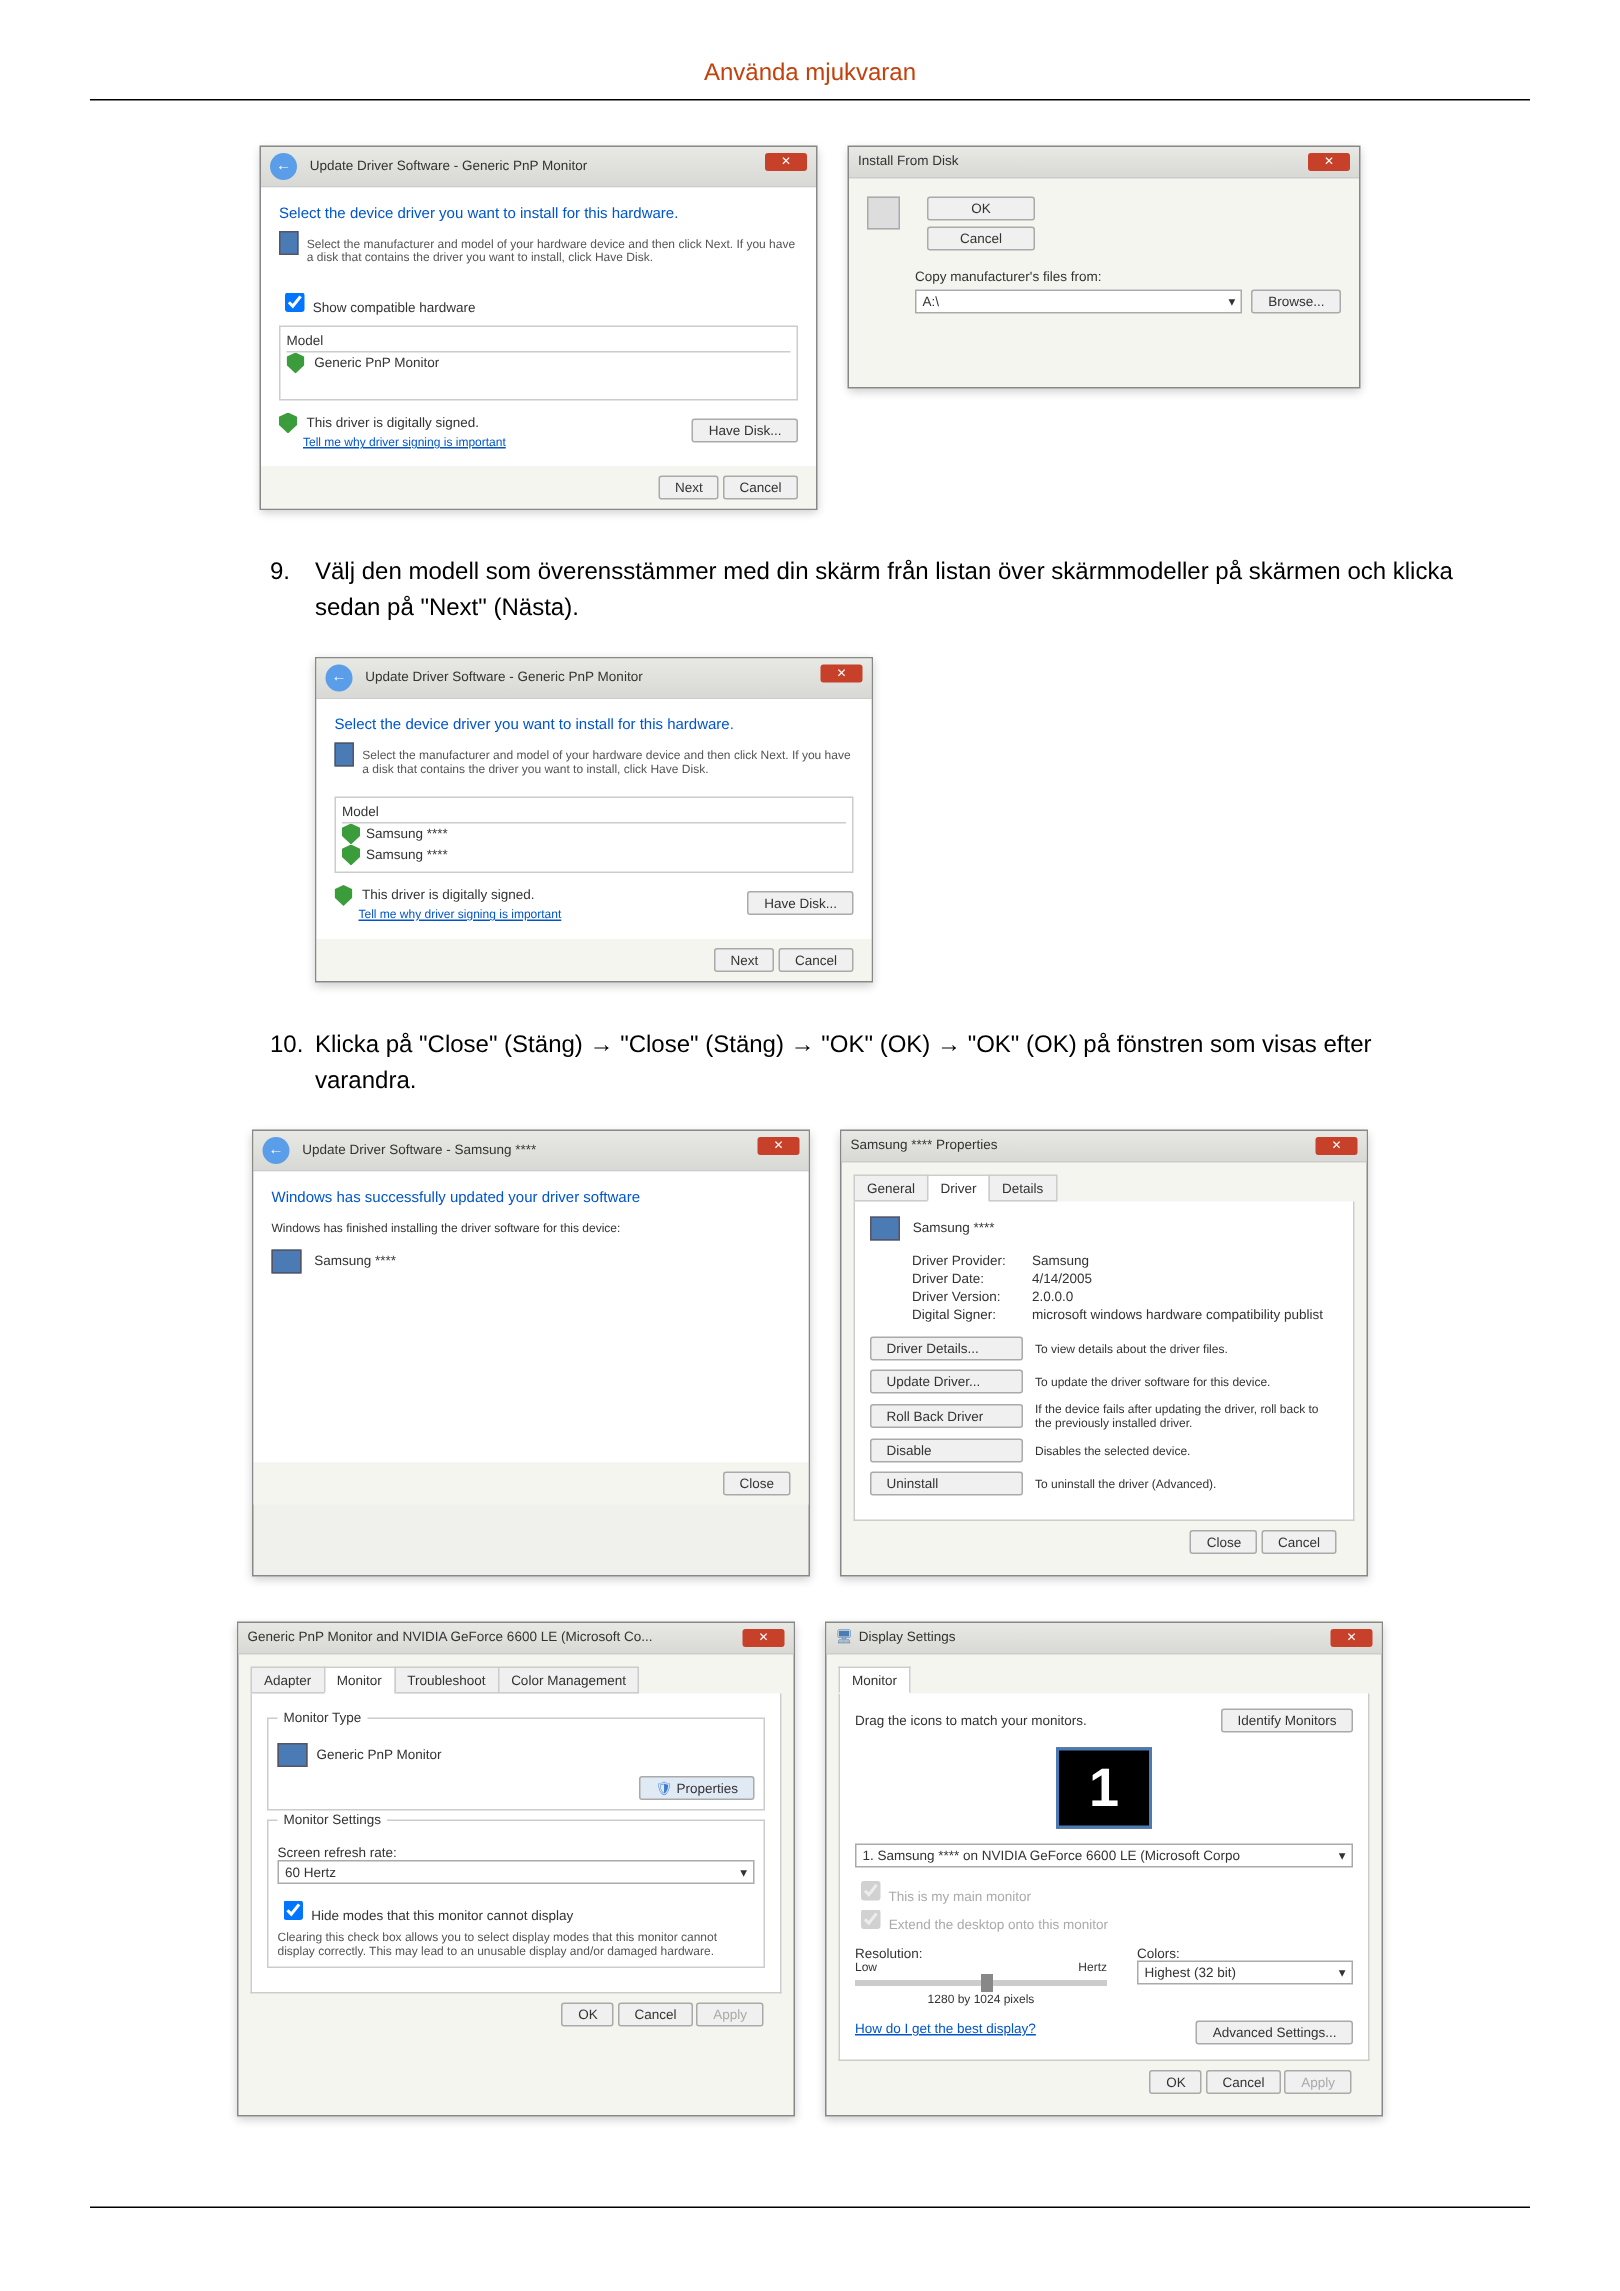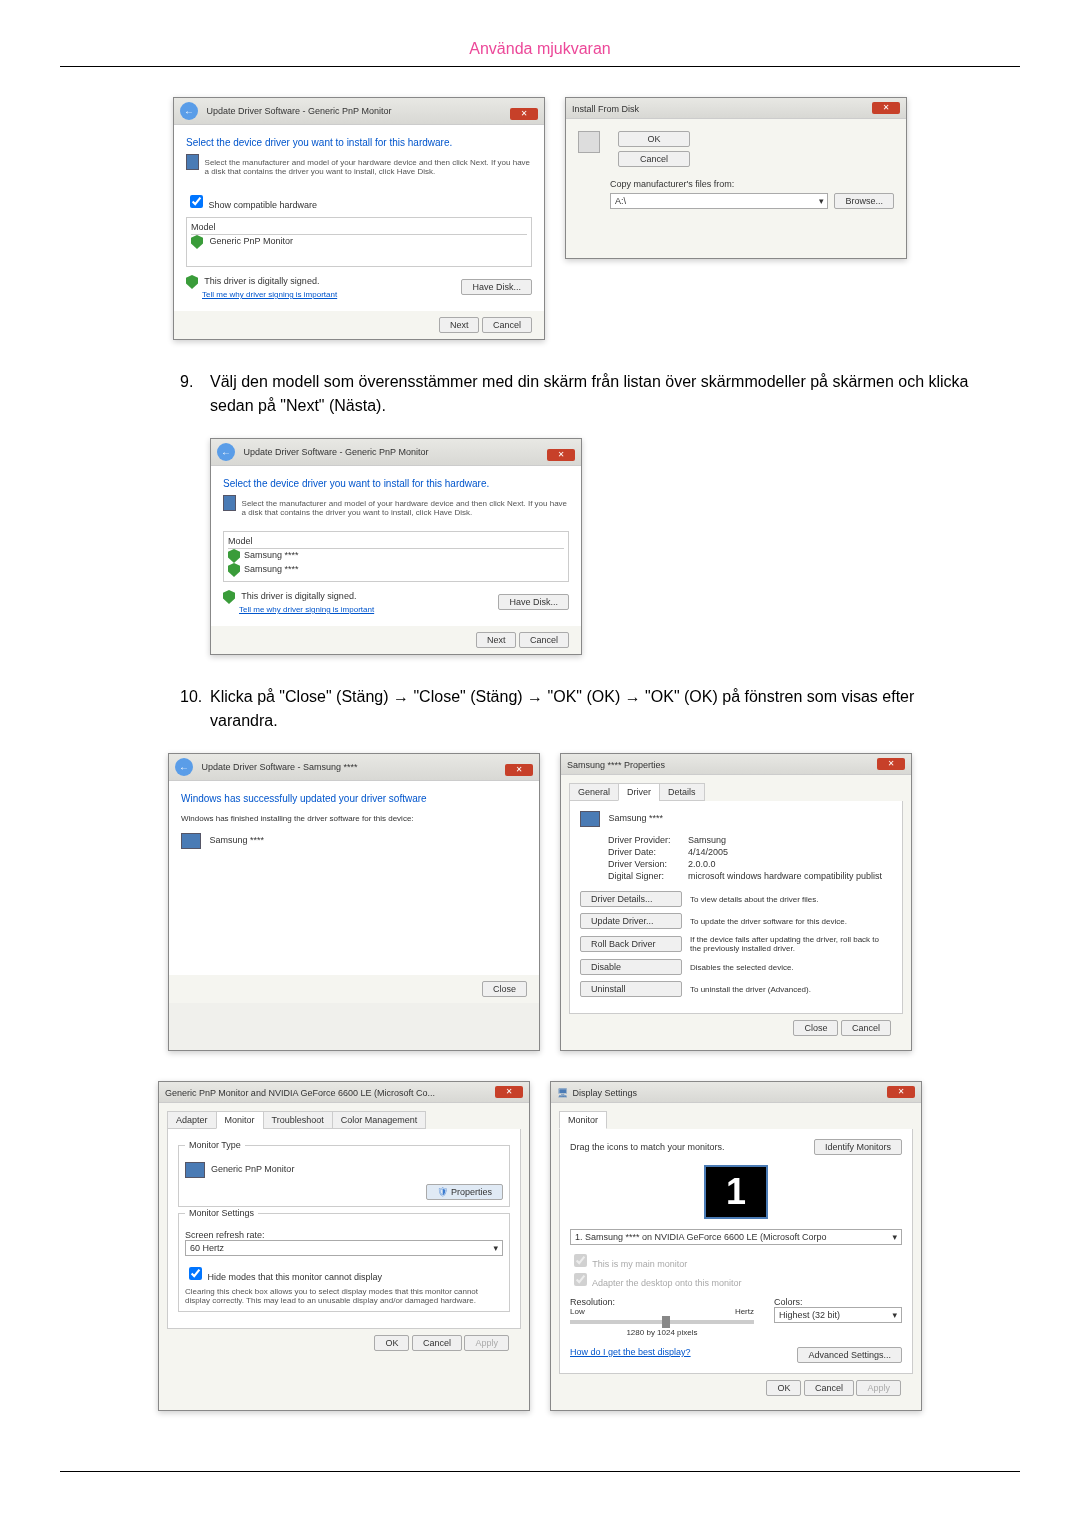--- a/index.html
+++ b/index.html
@@ -8,21 +8,21 @@
     font-family: Arial, sans-serif;
     background: #fff;
     width: 1080px;
   }
   .page {
     padding: 40px 60px;
   }
   .header-title {
     text-align: center;
     font-size: 16px;
-    color: #ec4899;
+    color: #c2410c;
     margin-bottom: 8px;
   }
   hr.header-line {
     border: none;
     border-top: 1px solid #000;
     margin-bottom: 30px;
   }
   hr.footer-line {
     border: none;
     border-top: 1px solid #000;
@@ -48,21 +48,21 @@
   }
   .dialog.aero {
     background: #f0f0ec;
   }
   .titlebar {
     background: linear-gradient(#e8e8e4, #d8d8d4);
     padding: 4px 6px;
     font-size: 9px;
     display: flex;
     justify-content: space-between;
-    align-items: flex-end;
+    align-items: flex-start;
     border-bottom: 1px solid #ccc;
   }
   .titlebar .close-btn {
     background: #c74029;
     color: #fff;
     width: 28px;
     height: 12px;
     font-size: 8px;
     text-align: center;
     border-radius: 2px;
@@ -525,34 +525,34 @@
           <div style="display:flex;justify-content:space-between;align-items:center">
             <span>Drag the icons to match your monitors.</span>
             <span class="btn">Identify Monitors</span>
           </div>
           <div class="monitor-preview">1</div>
           <div class="select">
             <span>1. Samsung **** on NVIDIA GeForce 6600 LE (Microsoft Corpo</span>
             <span>▾</span>
           </div>
           <div style="margin-top:6px;color:#aaa"><input type="checkbox" checked="" disabled="" style=""> <span>This is my main monitor</span></div>
-          <div style="color:#aaa"><input type="checkbox" checked="" disabled="" style=""> <span>Adapter the desktop onto this monitor</span></div>
+          <div style="color:#aaa"><input type="checkbox" checked="" disabled="" style=""> <span>Extend the desktop onto this monitor</span></div>
           <div style="display:flex;gap:20px;margin-top:8px">
             <div style="flex:1">
               <div>Resolution:</div>
               <div style="display:flex;justify-content:space-between;font-size:8px">
                 <span>Low</span>
                 <span>Hertz</span>
               </div>
               <div class="slider-track">
                   <div class="slider-thumb"></div>
                 </div>
               <div style="text-align:center;font-size:8px">1280 by 1024 pixels</div>
             </div>
-            <div style="width:128px">
+            <div style="width:144px">
               <div>Colors:</div>
               <div class="select">
                 <span>Highest (32 bit)</span>
                 <span>▾</span>
               </div>
             </div>
           </div>
           <div style="display:flex;justify-content:space-between;margin-top:10px">
             <span class="link-blue" style="text-decoration:underline">How do I get the best display?</span>
             <span class="btn">Advanced Settings...</span>

